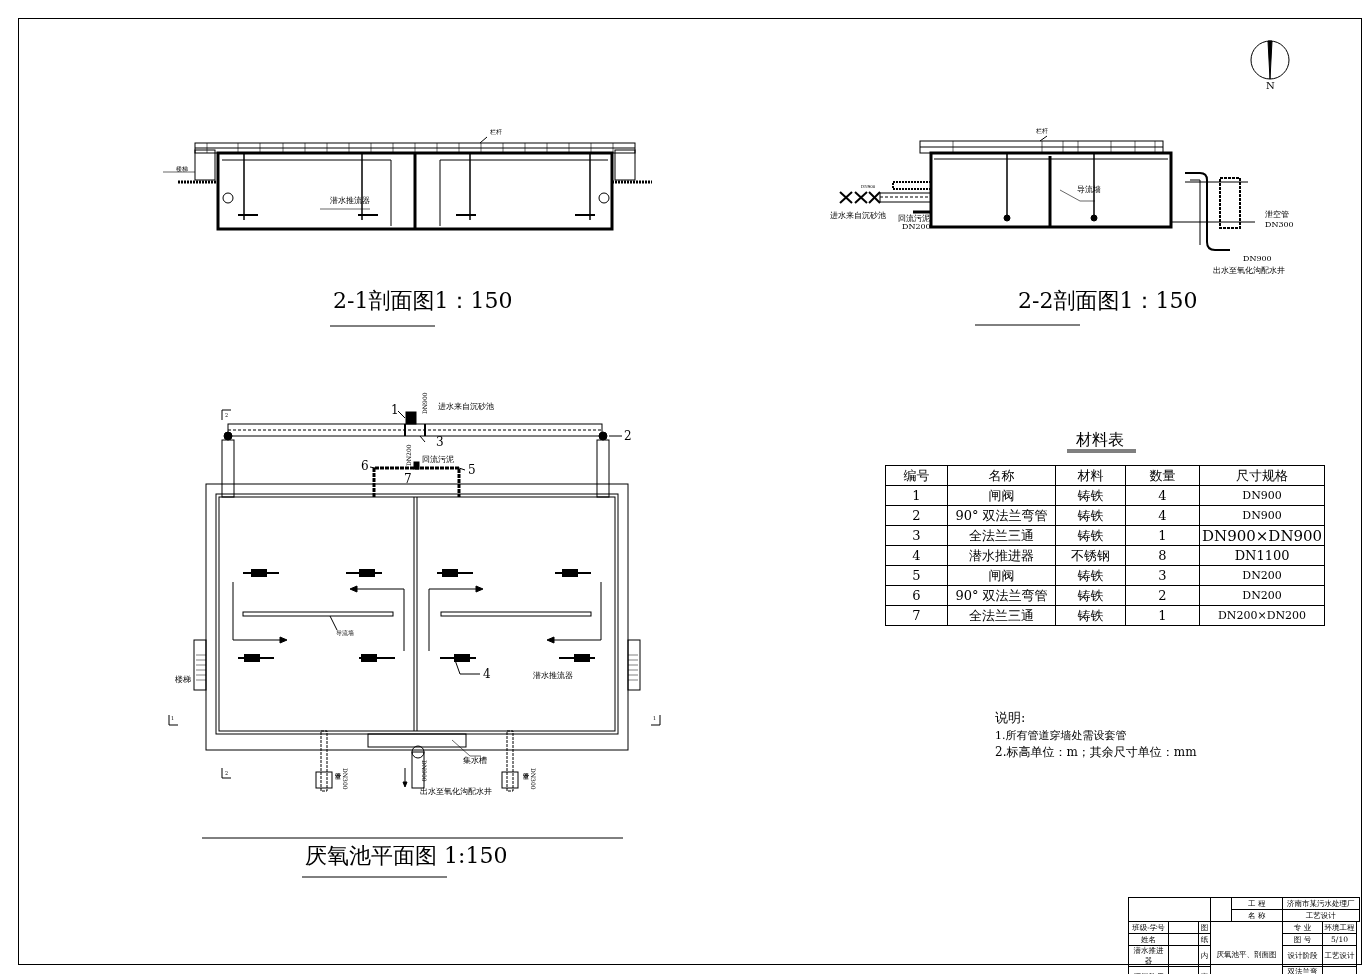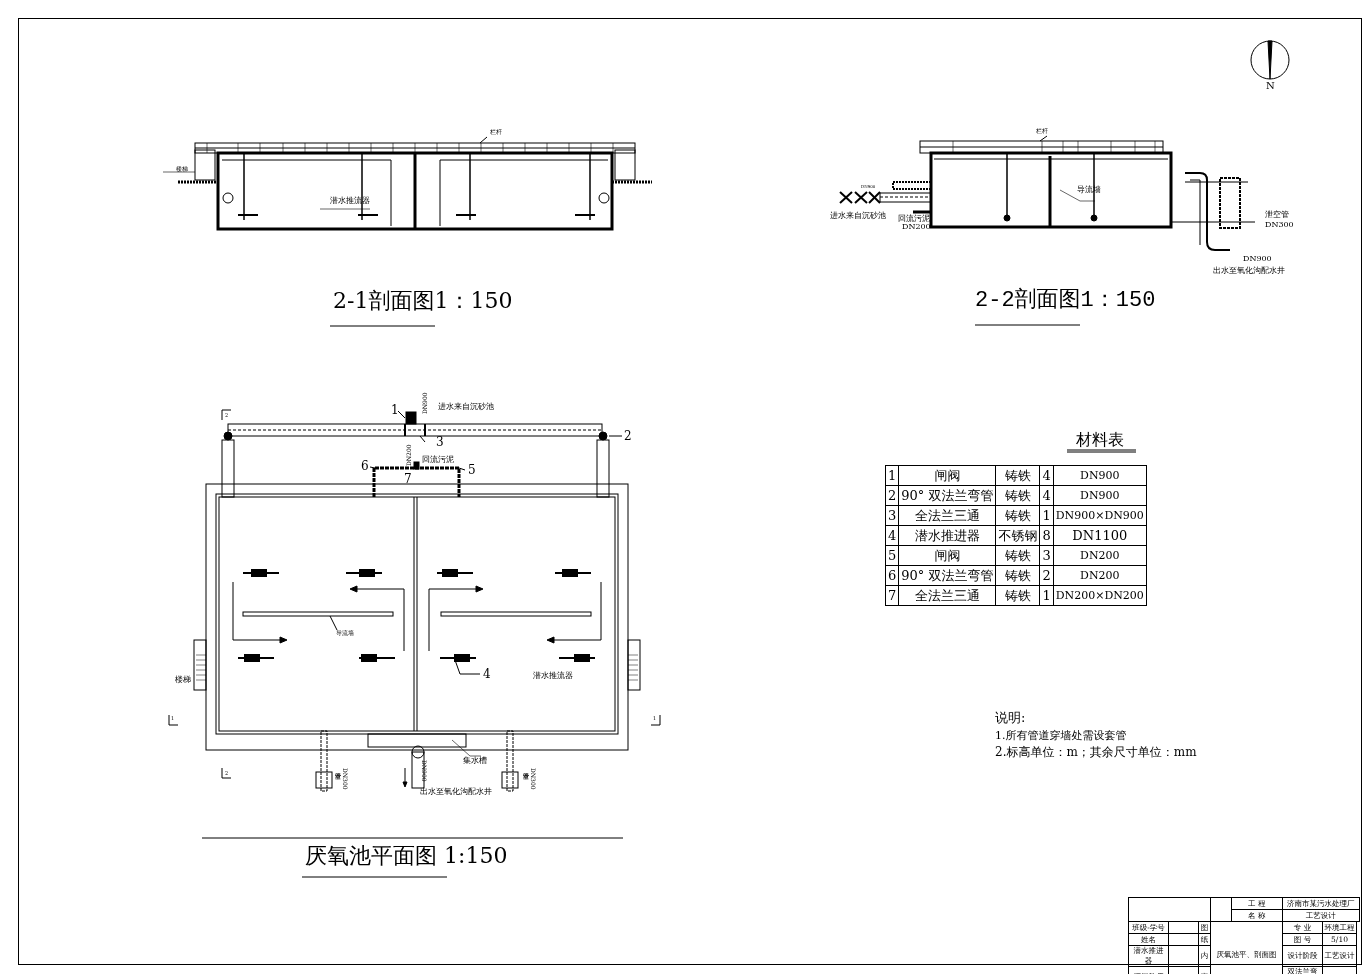--- a/index.html
+++ b/index.html
@@ -236,21 +236,21 @@
 <div class="t tiny" style="left:1036px;top:128px;">栏杆</div>
 <div class="t tiny" style="left:861px;top:185px;font-size:4px;">DN900</div>
 <div class="t small" style="left:830px;top:212px;">进水来自沉砂池</div>
 <div class="t small" style="left:898px;top:215px;">回流污泥</div>
 <div class="t small" style="left:902px;top:223px;">DN200</div>
 <div class="t small" style="left:1077px;top:186px;">导流墙</div>
 <div class="t small" style="left:1265px;top:211px;">泄空管</div>
 <div class="t small" style="left:1265px;top:221px;">DN300</div>
 <div class="t small" style="left:1243px;top:255px;">DN900</div>
 <div class="t small" style="left:1213px;top:267px;">出水至氧化沟配水井</div>
-<div class="t title-big" style="left:975px;top:290px;font-family:Liberation Mono, monospace;">2-2剖面图1：150</div>
+<div class="t title-big" style="left:1018px;top:290px;">2-2剖面图1：150</div>
 
 <div class="t small" style="left:438px;top:403px;">进水来自沉砂池</div>
 <div class="t tiny" style="left:422px;top:396px;transform:rotate(-90deg);transform-origin:left top;top:414px;">DN900</div>
 <div class="t small" style="left:422px;top:456px;">回流污泥</div>
 <div class="t tiny" style="left:406px;top:466px;transform:rotate(-90deg);transform-origin:left top;">DN200</div>
 <div class="t tiny" style="left:336px;top:630px;">导流墙</div>
 <div class="t small" style="left:533px;top:672px;">潜水推流器</div>
 <div class="t small" style="left:175px;top:676px;">楼梯</div>
 <div class="t small" style="left:463px;top:757px;">集水槽</div>
 <div class="t small" style="left:420px;top:788px;">出水至氧化沟配水井</div>
@@ -270,40 +270,47 @@
 <div class="t" style="left:171px;top:716px;font-size:5px;">1</div>
 <div class="t" style="left:653px;top:716px;font-size:5px;">1</div>
 <div class="t" style="left:225px;top:771px;font-size:5px;">2</div>
 <div class="t" style="left:225px;top:413px;font-size:5px;">2</div>
 
 <div class="t title-big" style="left:305px;top:845px;">厌氧池平面图 1:150</div>
 
 <div class="t" style="left:1076px;top:432px;font-size:16px;">材料表</div>
 <table class="mat">
   <tbody>
+      <tr>
+    <th style="width:62px;">编号</th>
+    <th style="width:108px;">名称</th>
+    <th style="width:70px;">材料</th>
+    <th style="width:74px;">数量</th>
+    <th style="width:122px;">尺寸规格</th>
+  </tr>
   <tr>
         <td>1</td>
         <td>闸阀</td>
         <td>铸铁</td>
         <td>4</td>
         <td style="font-size:11px">DN900</td>
       </tr>
   <tr>
         <td>2</td>
         <td>90° 双法兰弯管</td>
         <td>铸铁</td>
         <td>4</td>
         <td style="font-size:11px">DN900</td>
       </tr>
   <tr>
         <td>3</td>
         <td>全法兰三通</td>
         <td>铸铁</td>
         <td>1</td>
-        <td style="font-size:11px">DN900×DN900</td>
+        <td style="font-size:15px">DN900×DN900</td>
       </tr>
   <tr>
         <td>4</td>
         <td>潜水推进器</td>
         <td>不锈钢</td>
         <td>8</td>
         <td style="font-size:13px">DN1100</td>
       </tr>
   <tr>
         <td>5</td>

